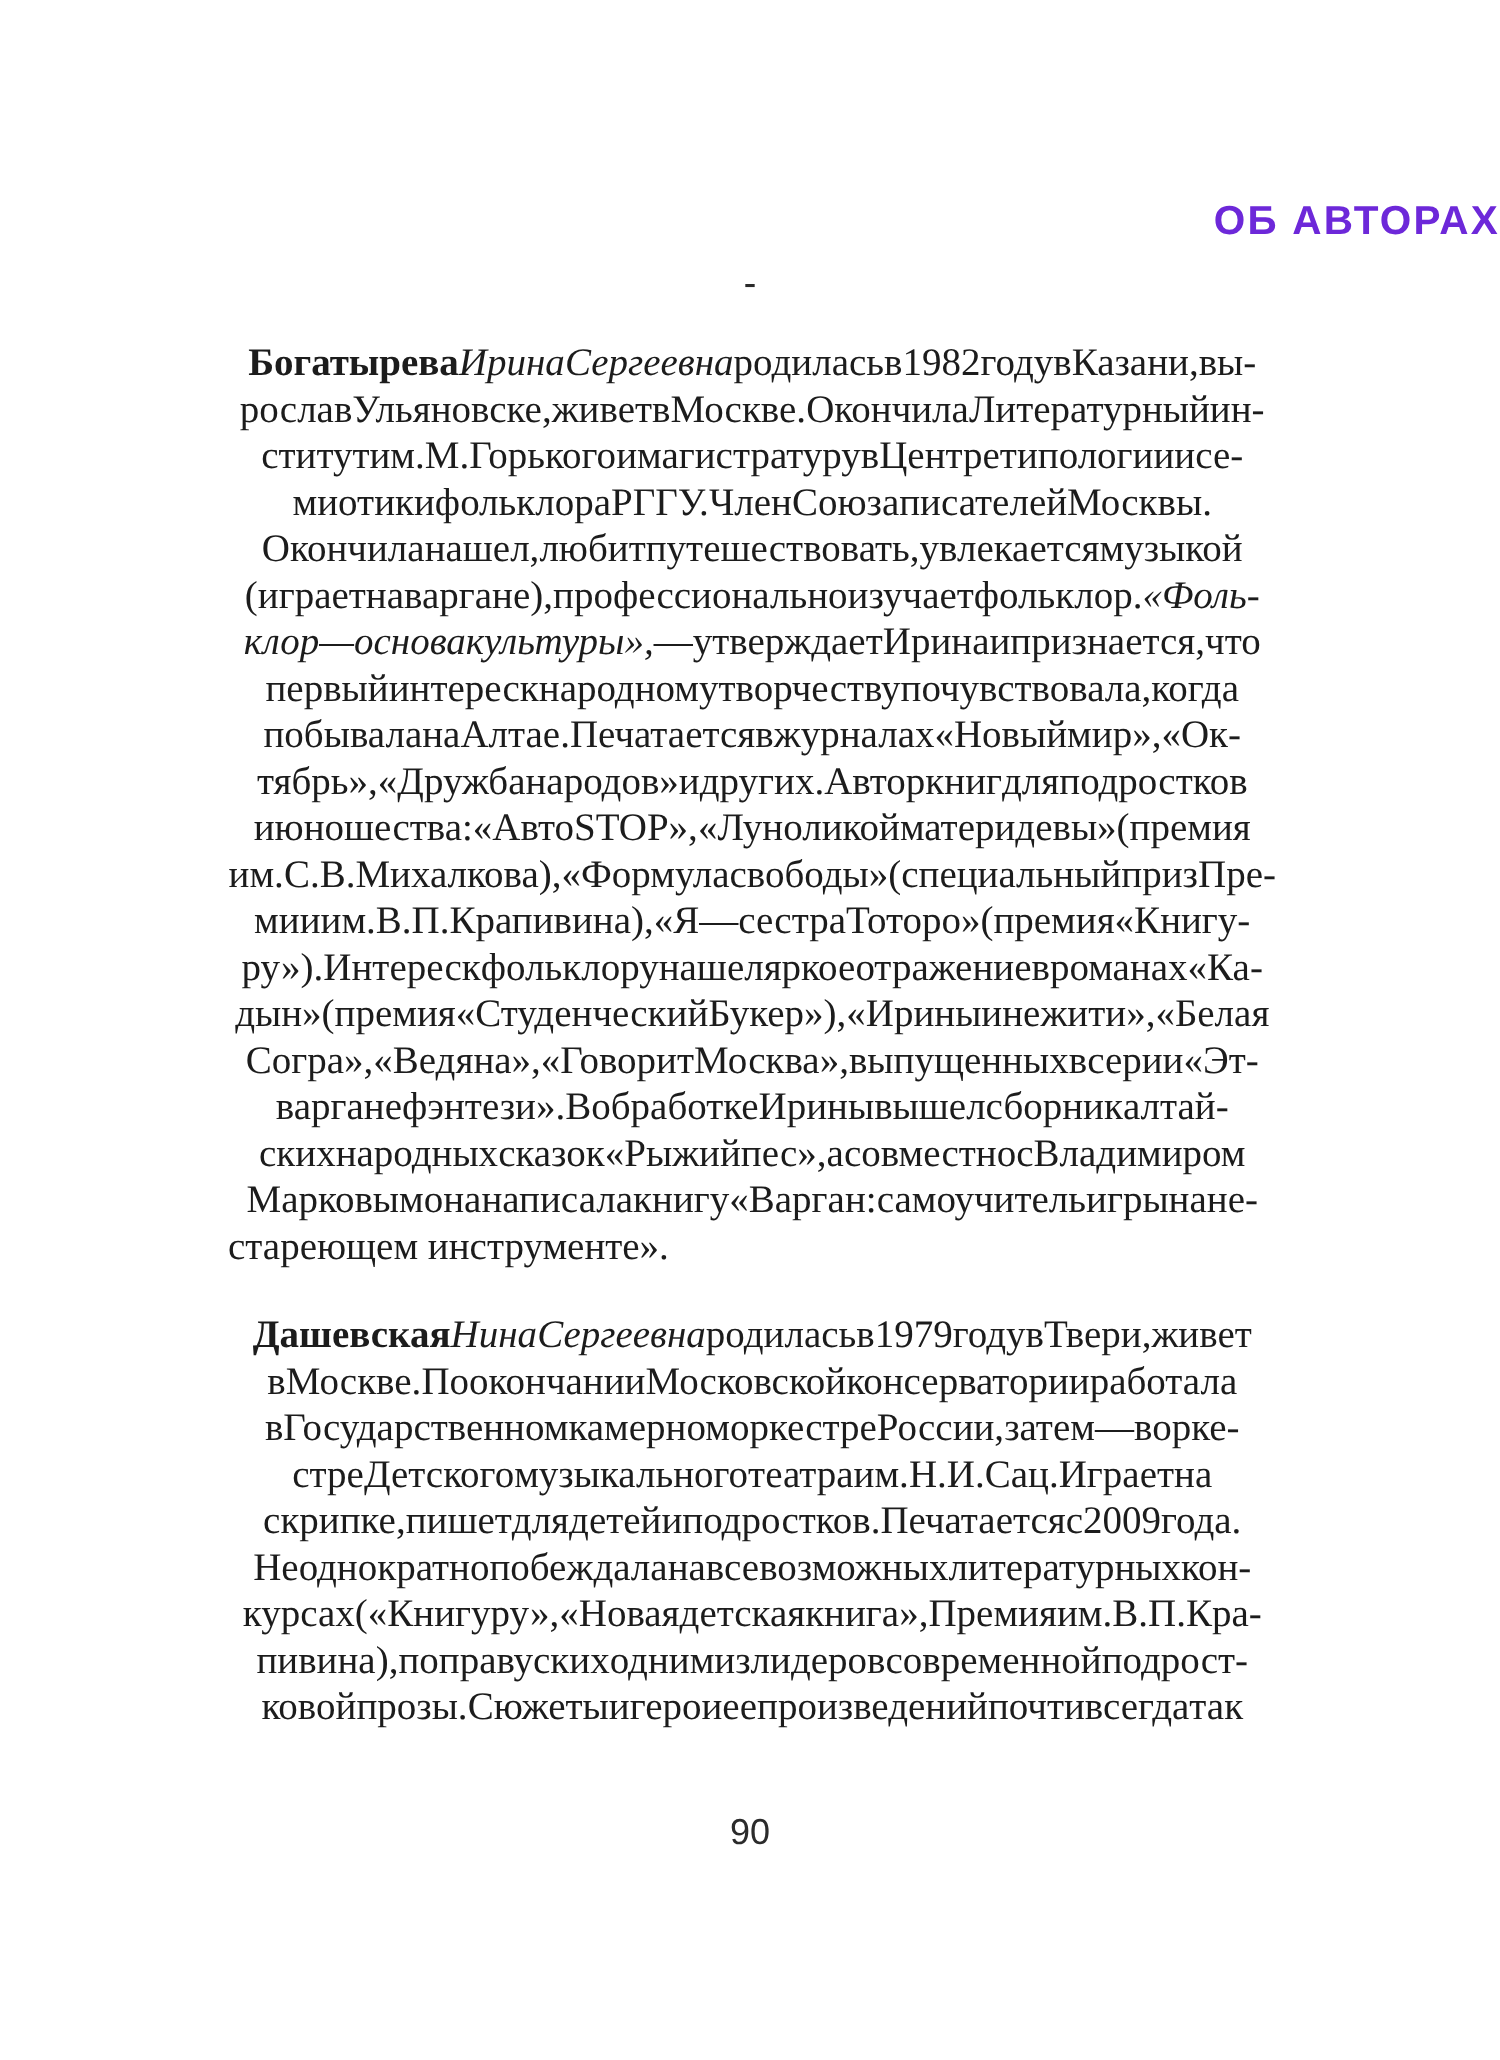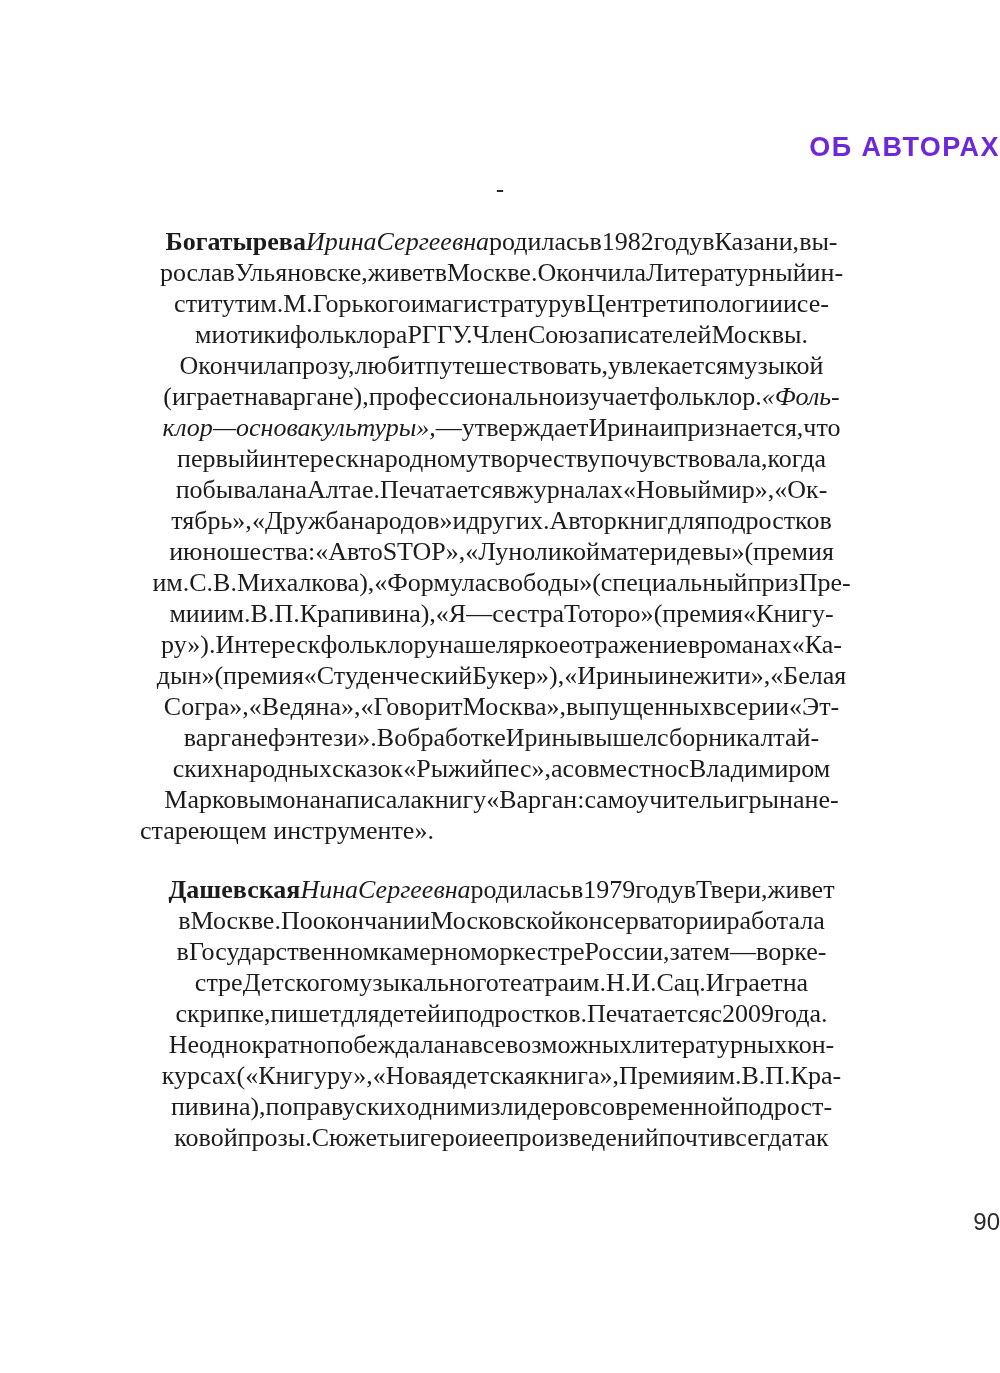--- a/index.html
+++ b/index.html
@@ -52,31 +52,32 @@
     display: flex;
     justify-content: center;
     align-items: baseline;
     height: 31px;
     line-height: 31px;
     overflow: hidden;
   }
   .line.last {
     display: block;
     white-space: pre;
+    margin-left: 12px;
   }
   .w { display: inline-block; }
   .line.last .w { display: inline; }
   .w.b { font-weight: 700; }
   .w.i { font-style: italic; }
   .page-number {
     position: absolute;
     top: 1208px;
     left: 0;
     width: 100%;
-    text-align: right;
+    text-align: center;
     font-family: "Liberation Sans", "DejaVu Sans", sans-serif;
     font-size: 24px;
     color: #2b2b2b;
   }
 </style>
 </head>
 <body>
 
 <div class="page">
   <div class="title">ОБ АВТОРАХ</div>
@@ -123,21 +124,21 @@
           <span class="w n">миотики</span>
           <span class="w n">фольклора</span>
           <span class="w n">РГГУ.</span>
           <span class="w n">Член</span>
           <span class="w n">Союза</span>
           <span class="w n">писателей</span>
           <span class="w n">Москвы.</span>
         </div>
         <div class="line">
           <span class="w n">Окончила</span>
-          <span class="w n">прозу,</span>
+          <span class="w n">нашел,</span>
           <span class="w n">любит</span>
           <span class="w n">путешествовать,</span>
           <span class="w n">увлекается</span>
           <span class="w n">музыкой</span>
         </div>
         <div class="line">
           <span class="w n">(играет</span>
           <span class="w n">на</span>
           <span class="w n">варгане),</span>
           <span class="w n">профессионально</span>

